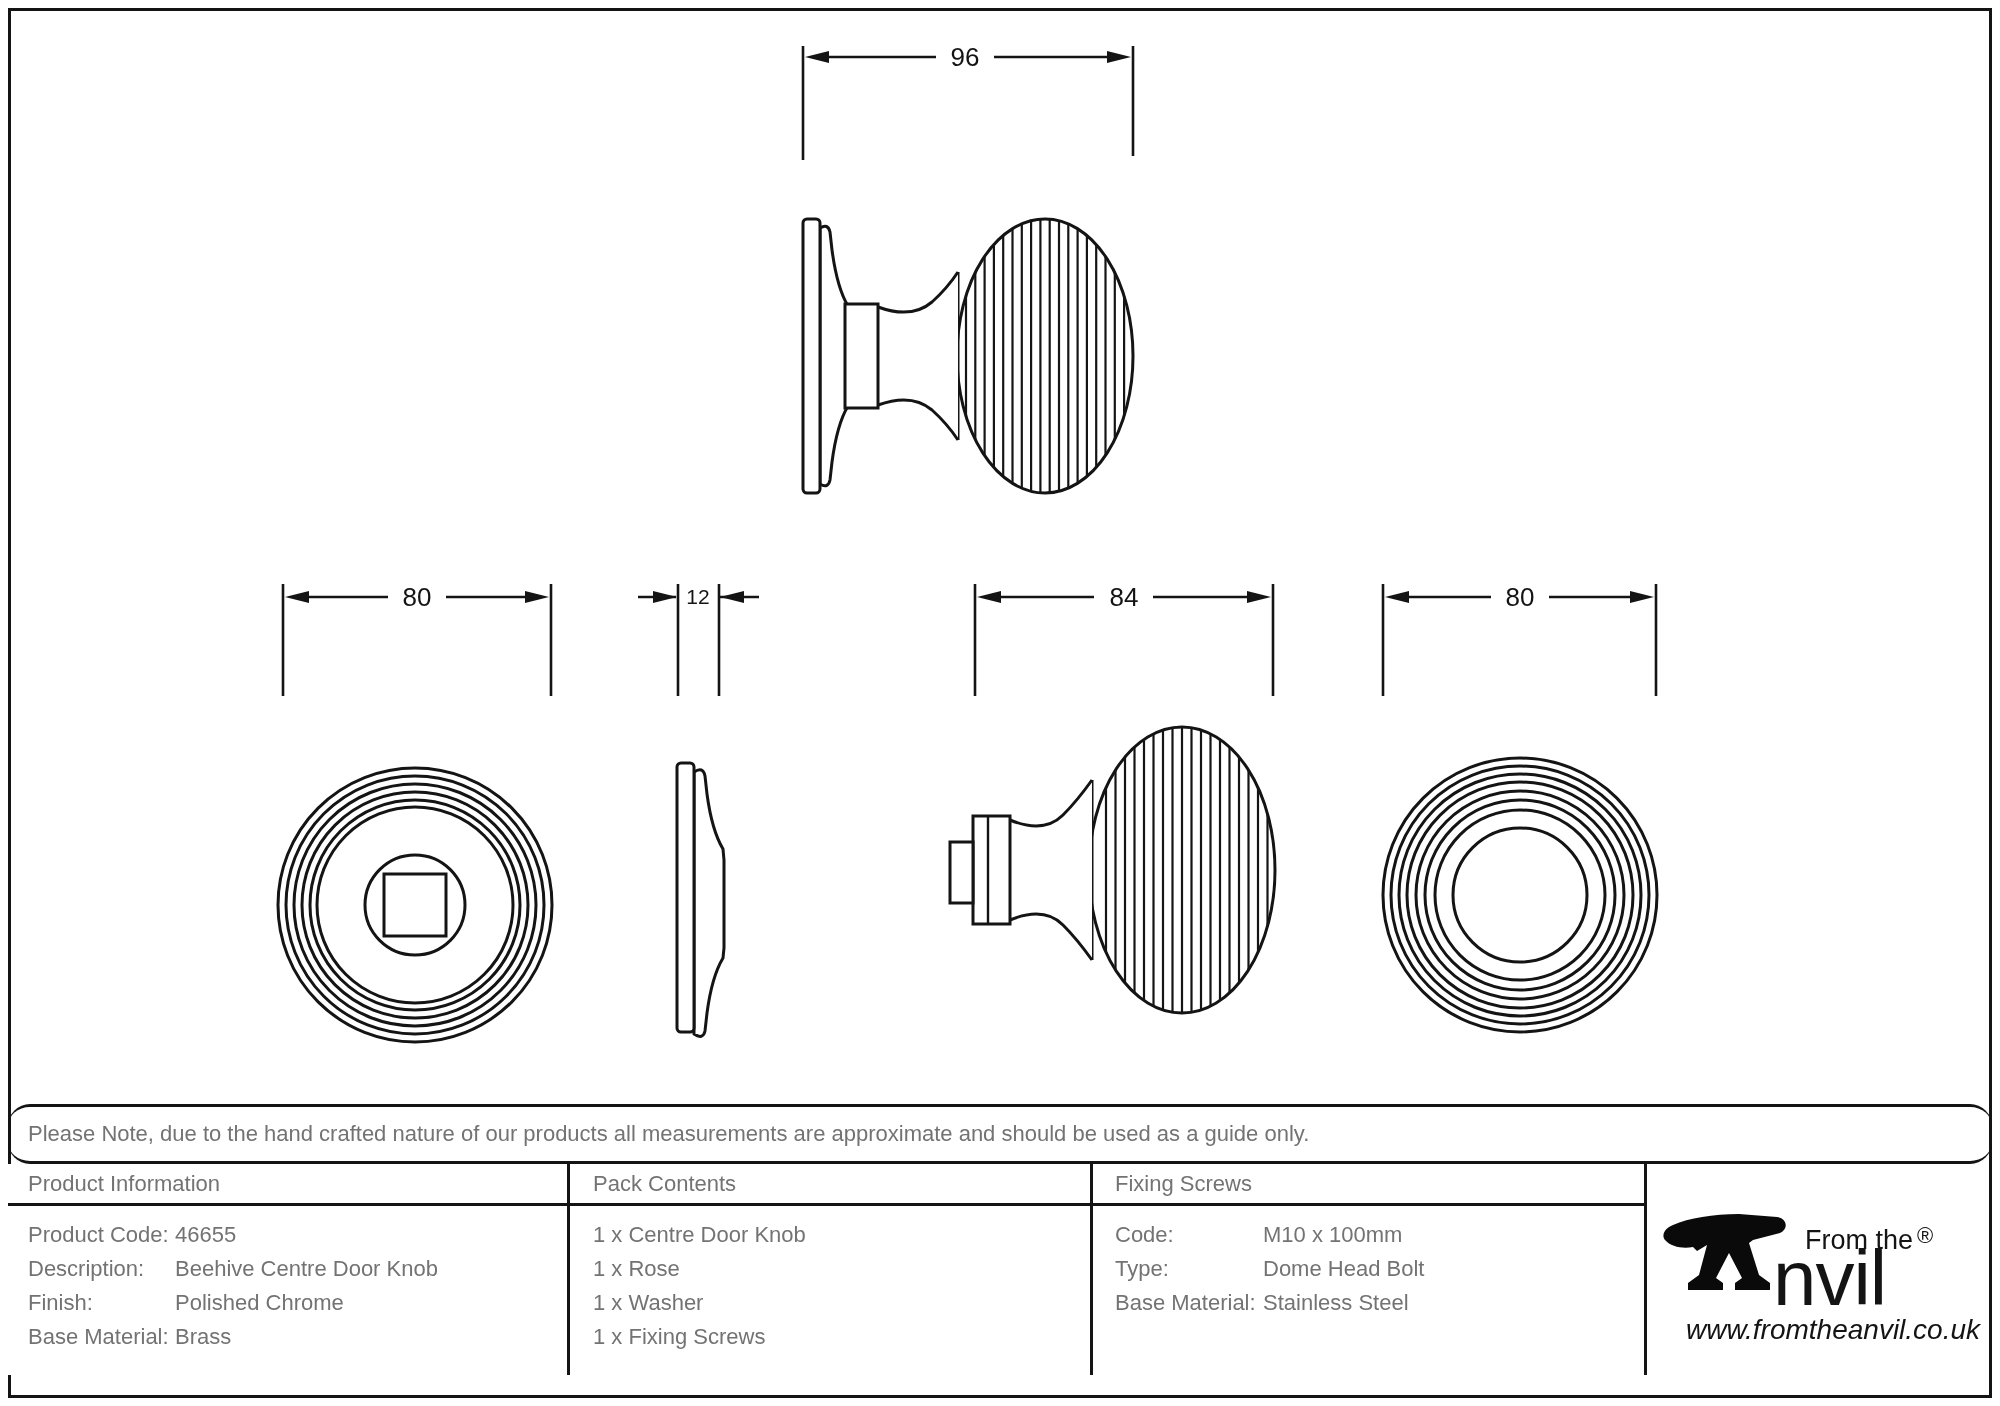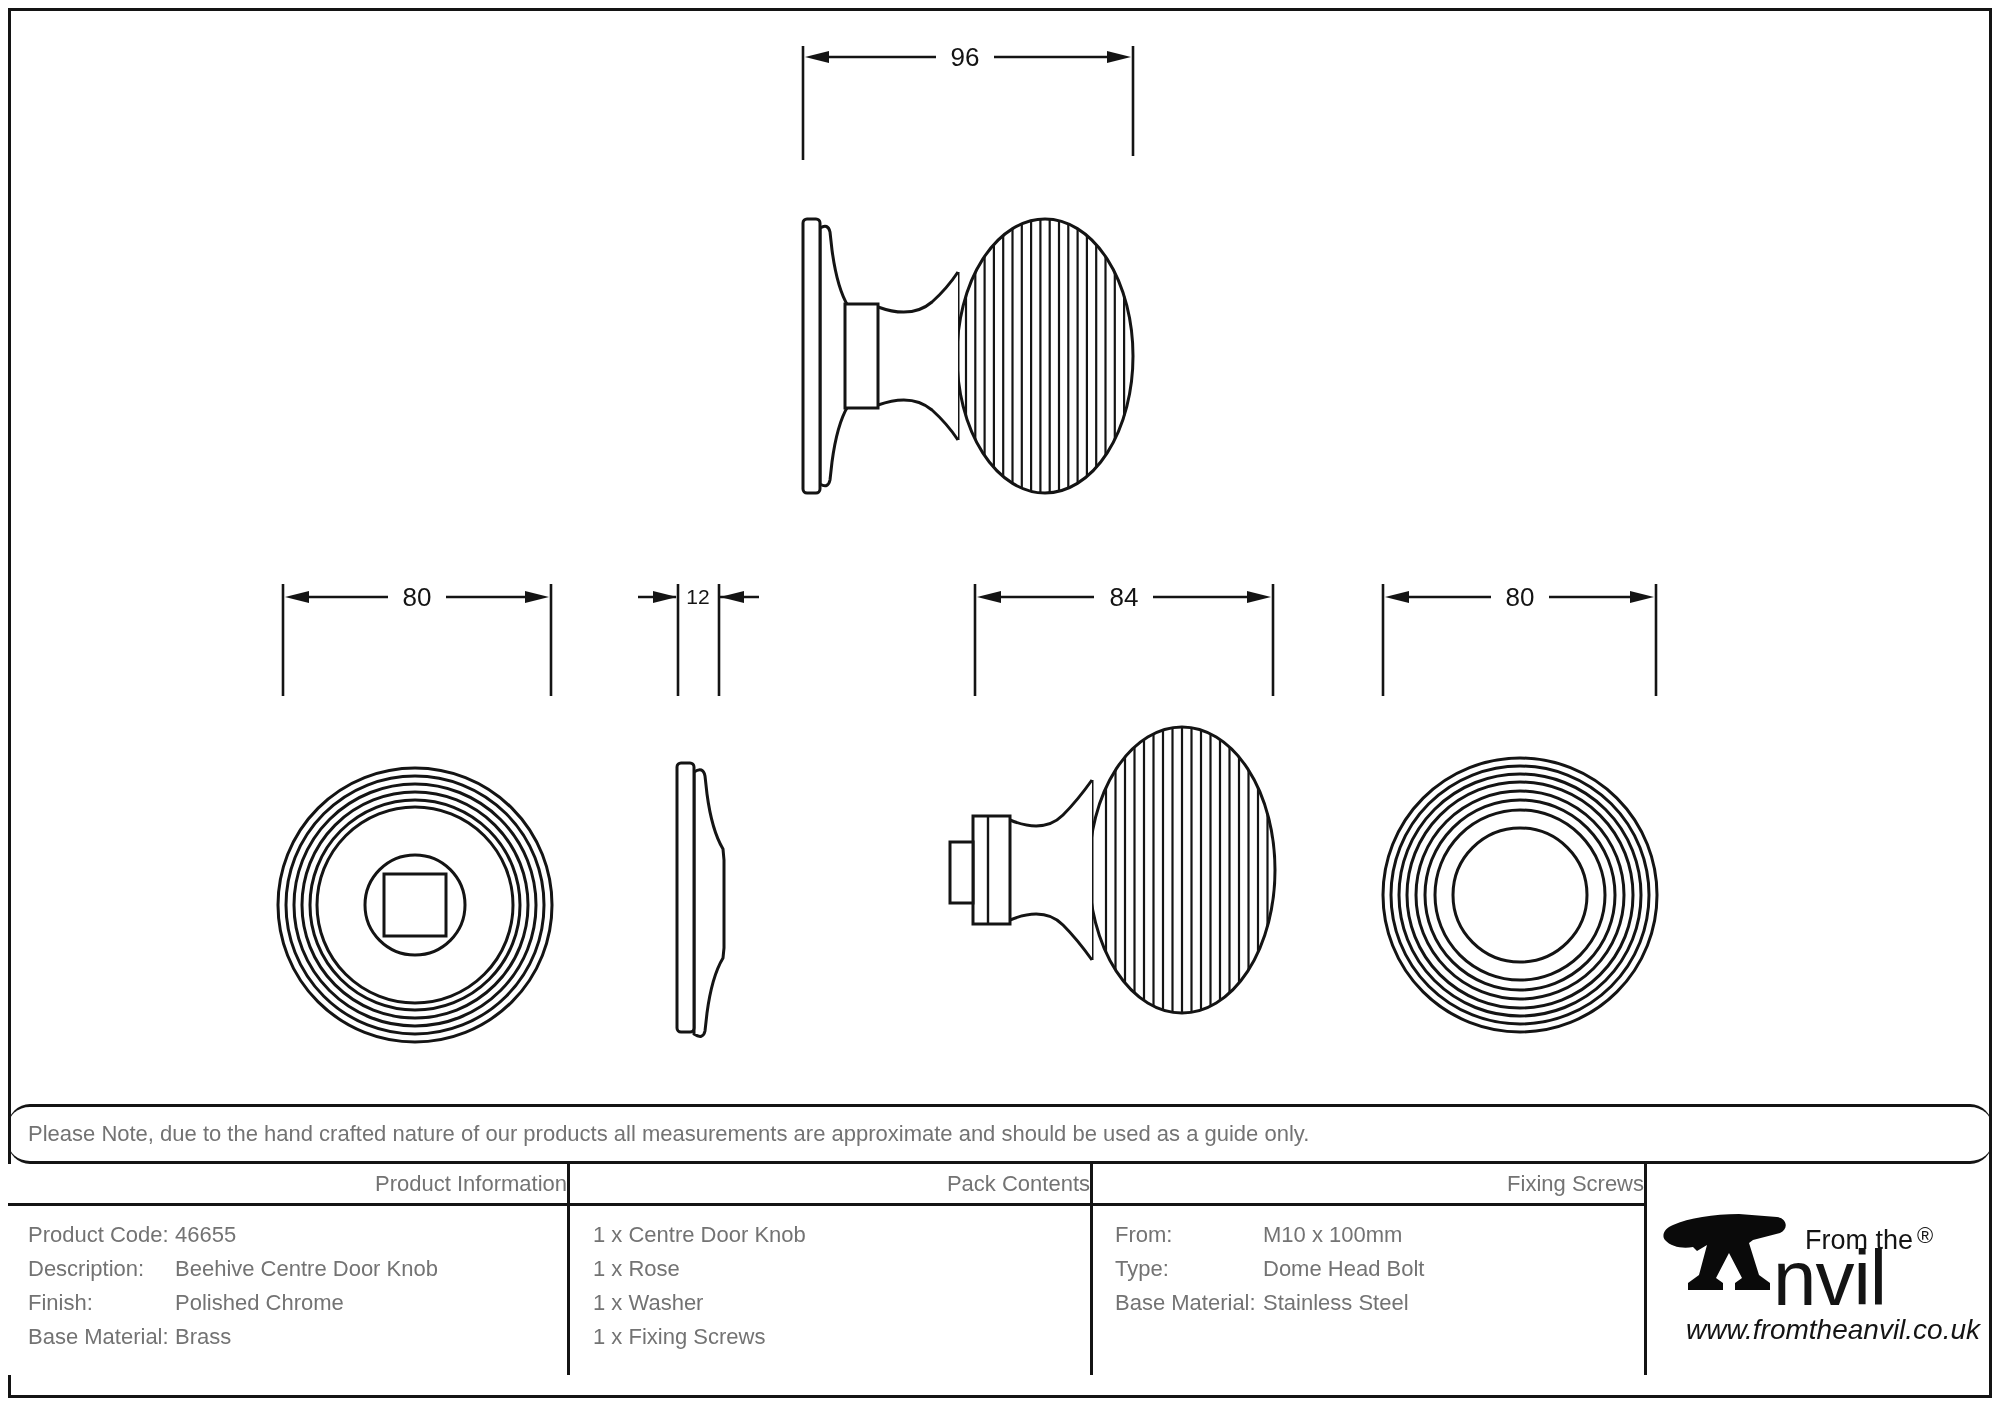--- a/index.html
+++ b/index.html
@@ -10,21 +10,21 @@
   }
   .page-border{position:absolute;left:8px;top:8px;width:1984px;height:1390px;
     border:3px solid #141414;box-sizing:border-box;}
   svg text{font-family:"Liberation Sans", sans-serif;fill:#141414;}
   .drawing-layer{position:absolute;left:0;top:0;}
   .note-row{position:absolute;left:8px;top:1104px;width:1984px;height:60px;
     border-top:3px solid #141414;border-bottom:3px solid #141414;box-sizing:border-box;
     display:flex;align-items:center;padding-left:20px;font-size:22px;border-radius:22px;}
   .hdr{position:absolute;top:1164px;height:42px;box-sizing:border-box;
     border-right:3px solid #141414;border-bottom:3px solid #141414;
-    display:flex;align-items:center;font-size:22px;background:#fff;justify-content:flex-end;}
+    display:flex;align-items:center;font-size:22px;background:#fff;}
   .hdr.c1{left:8px;width:562px;padding-left:20px;border-left:none;}
   .hdr.c2{left:570px;width:523px;padding-left:23px;}
   .hdr.c3{left:1093px;width:554px;padding-left:22px;}
   .cell{position:absolute;top:1206px;height:169px;box-sizing:border-box;
     border-right:3px solid #141414;font-size:22px;line-height:34px;padding-top:12px;background:#fff;}
   .cell.c1{left:8px;width:562px;}
   .cell.c2{left:570px;width:523px;padding-left:23px;}
   .cell.c3{left:1093px;width:554px;}
   .kv{display:flex;}
   .cell.c1 .kv{padding-left:20px;}
@@ -220,21 +220,21 @@
 
   <div class="cell c2">
     <div>1 x Centre Door Knob</div>
     <div>1 x Rose</div>
     <div>1 x Washer</div>
     <div>1 x Fixing Screws</div>
   </div>
 
   <div class="cell c3">
     <div class="kv">
-      <span class="k">From:</span>
+      <span class="k">Code:</span>
       <span class="v">M10 x 100mm</span>
     </div>
     <div class="kv">
       <span class="k">Type:</span>
       <span class="v">Dome Head Bolt</span>
     </div>
     <div class="kv">
       <span class="k">Base Material:</span>
       <span class="v">Stainless Steel</span>
     </div>

